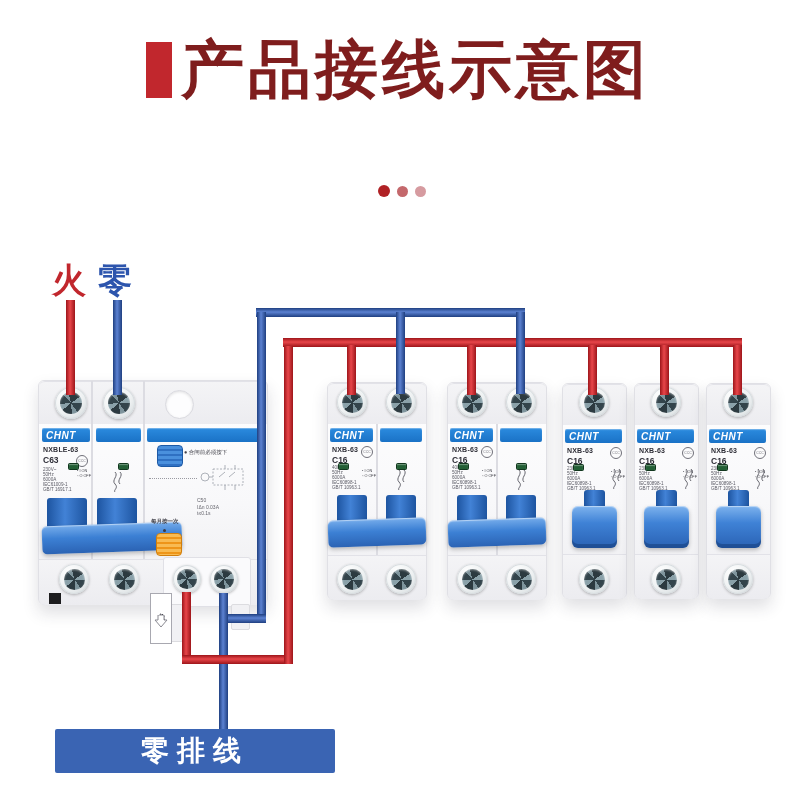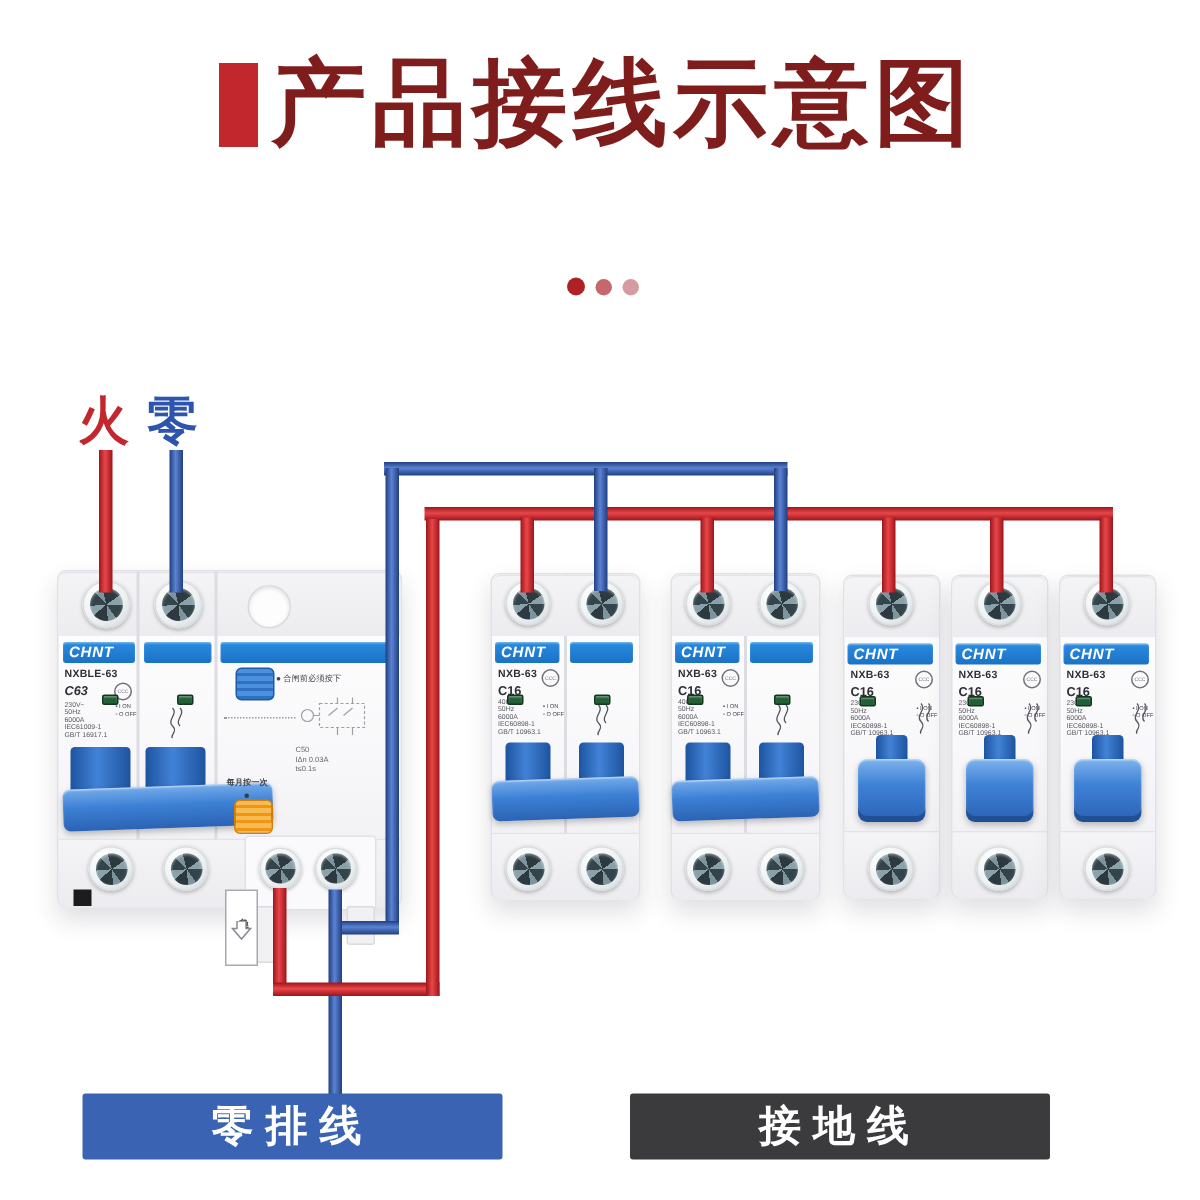--- a/index.html
+++ b/index.html
@@ -116,21 +116,21 @@
       <div class="hole" style="left: 126px; top: 9px; width: 27px; height: 27px;"></div>
       <div class="seam" style="left: 52px; top: 0px; width: 2px; height: 223px;"></div>
       <div class="seam" style="left: 104px; top: 0px; width: 2px; height: 223px;"></div>
       <div class="strip" style="left: 3px; top: 47px; width: 48px; height: 14px;">
         <div class="brand-txt">CHNT</div>
       </div>
       <div class="strip" style="left: 57px; top: 47px; width: 45px; height: 14px;"></div>
       <div class="strip" style="left: 108px; top: 47px; width: 116px; height: 14px;"></div>
       <div class="model-txt" style="left: 4px; top: 65px;">NXBLE-63</div>
       <div class="ccc" style="left: 37px; top: 74px;">CCC</div>
-      <div class="rating-txt" style="left: 4px; top: 74px; font-style: italic;">C63</div>
+      <div class="rating-txt" style="left: 4px; top: 74px;">C63</div>
       <div class="abs" style="left: 4px; top: 86px; width: 44px; height: 28px;">
         <div class="spec">230V~</div>
         <div class="spec">50Hz</div>
         <div class="spec">6000A</div>
         <div class="spec">IEC61009-1</div>
         <div class="spec">GB/T 16917.1</div>
       </div>
       <div class="onoff" style="left: 38px; top: 88px;">
         <div>▪ I ON</div>
         <div>▫ O OFF</div>
@@ -372,14 +372,13 @@
         <div class="stem" style="left: 21px; top: 106px; width: 21px; height: 30px;"></div>
         <div class="knob" style="left: 9px; top: 122px; width: 45px; height: 42px;"></div>
         <div class="facearea" style="left: 0px; top: 170px; width: 63px; height: 44px; border-radius: 0px 0px 6px 6px;"></div>
         <div class="screw" style="left: 16px; top: 180px; width: 30px; height: 30px;">
           <div class="slot"></div>
         </div>
       </div>
     </div>
 
   <div class="footer-box" style="left: 55px; top: 729px; background: rgb(58, 100, 179); text-align: right;">零排线</div>
-  <div class="footer-box" style="left: 420px; top: 729px; background: rgb(59, 59, 61);">接地线</div>
 </div>
 
 </body></html>

